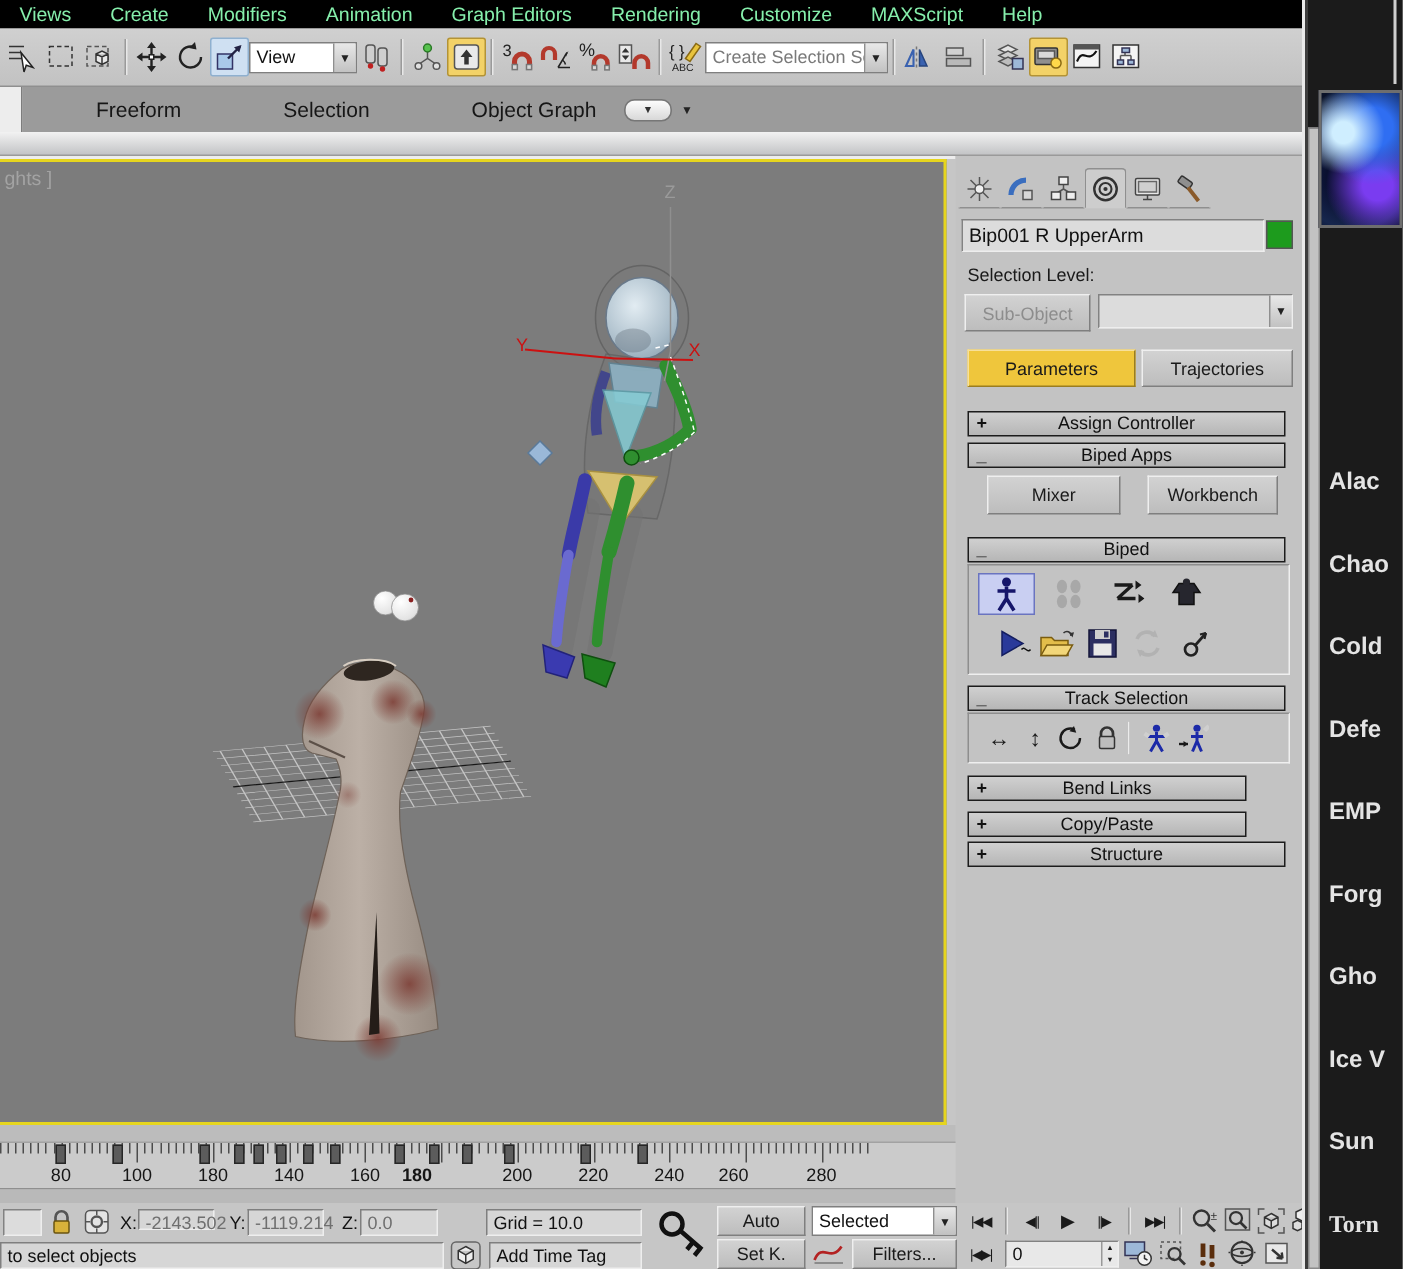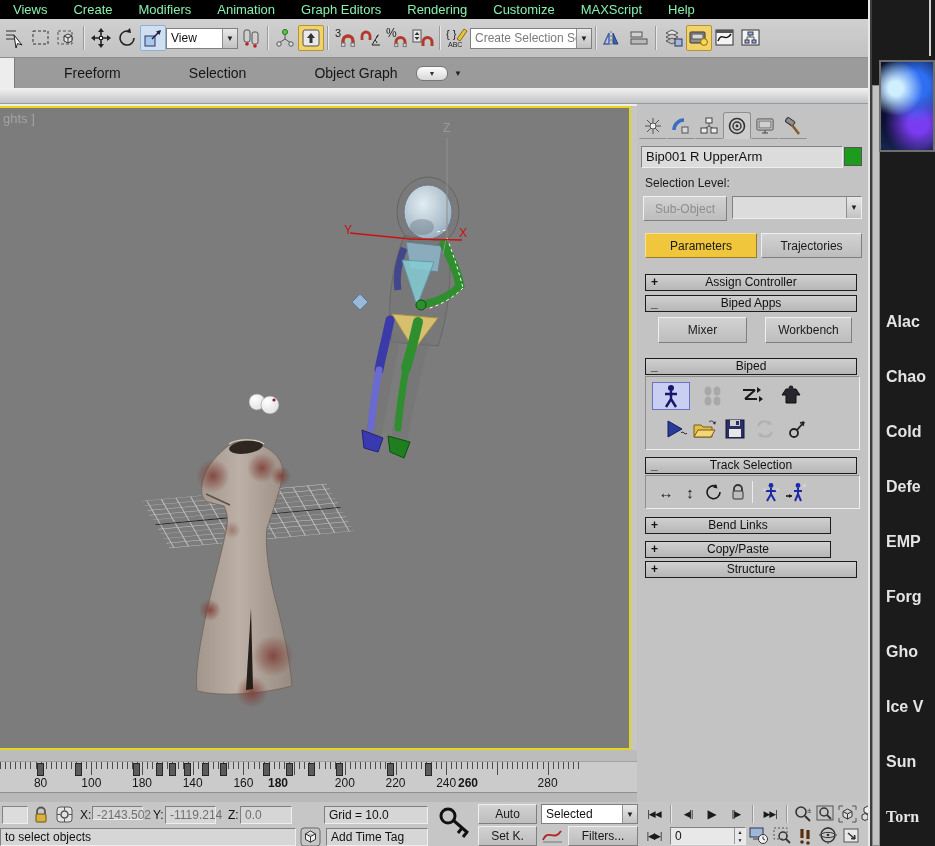--- a/index.html
+++ b/index.html
@@ -686,21 +686,21 @@
       <div class="tick" style="left: 578px;"></div>
       <div class="tl-label" style="left: 40.6px;">80</div>
       <div class="tl-label" style="left: 91.3px;">100</div>
       <div class="tl-label" style="left: 142px;">180</div>
       <div class="tl-label" style="left: 192.7px;">140</div>
       <div class="tl-label" style="left: 243.4px;">160</div>
       <div class="tl-label" style="left: 278px; font-weight: bold;">180</div>
       <div class="tl-label" style="left: 344.8px;">200</div>
       <div class="tl-label" style="left: 395.5px;">220</div>
       <div class="tl-label" style="left: 446.2px;">240</div>
-      <div class="tl-label" style="left: 468px; font-weight: bold;">260</div>
+      <div class="tl-label" style="left: 489px;">260</div>
       <div class="tl-label" style="left: 547.6px;">280</div>
       <div class="tl-key" style="left: 37.1px;"></div>
       <div class="tl-key" style="left: 75.1px;"></div>
       <div class="tl-key" style="left: 133.4px;"></div>
       <div class="tl-key" style="left: 156.2px;"></div>
       <div class="tl-key" style="left: 168.9px;"></div>
       <div class="tl-key" style="left: 184.1px;"></div>
       <div class="tl-key" style="left: 201.8px;"></div>
       <div class="tl-key" style="left: 219.6px;"></div>
       <div class="tl-key" style="left: 262.7px;"></div>

